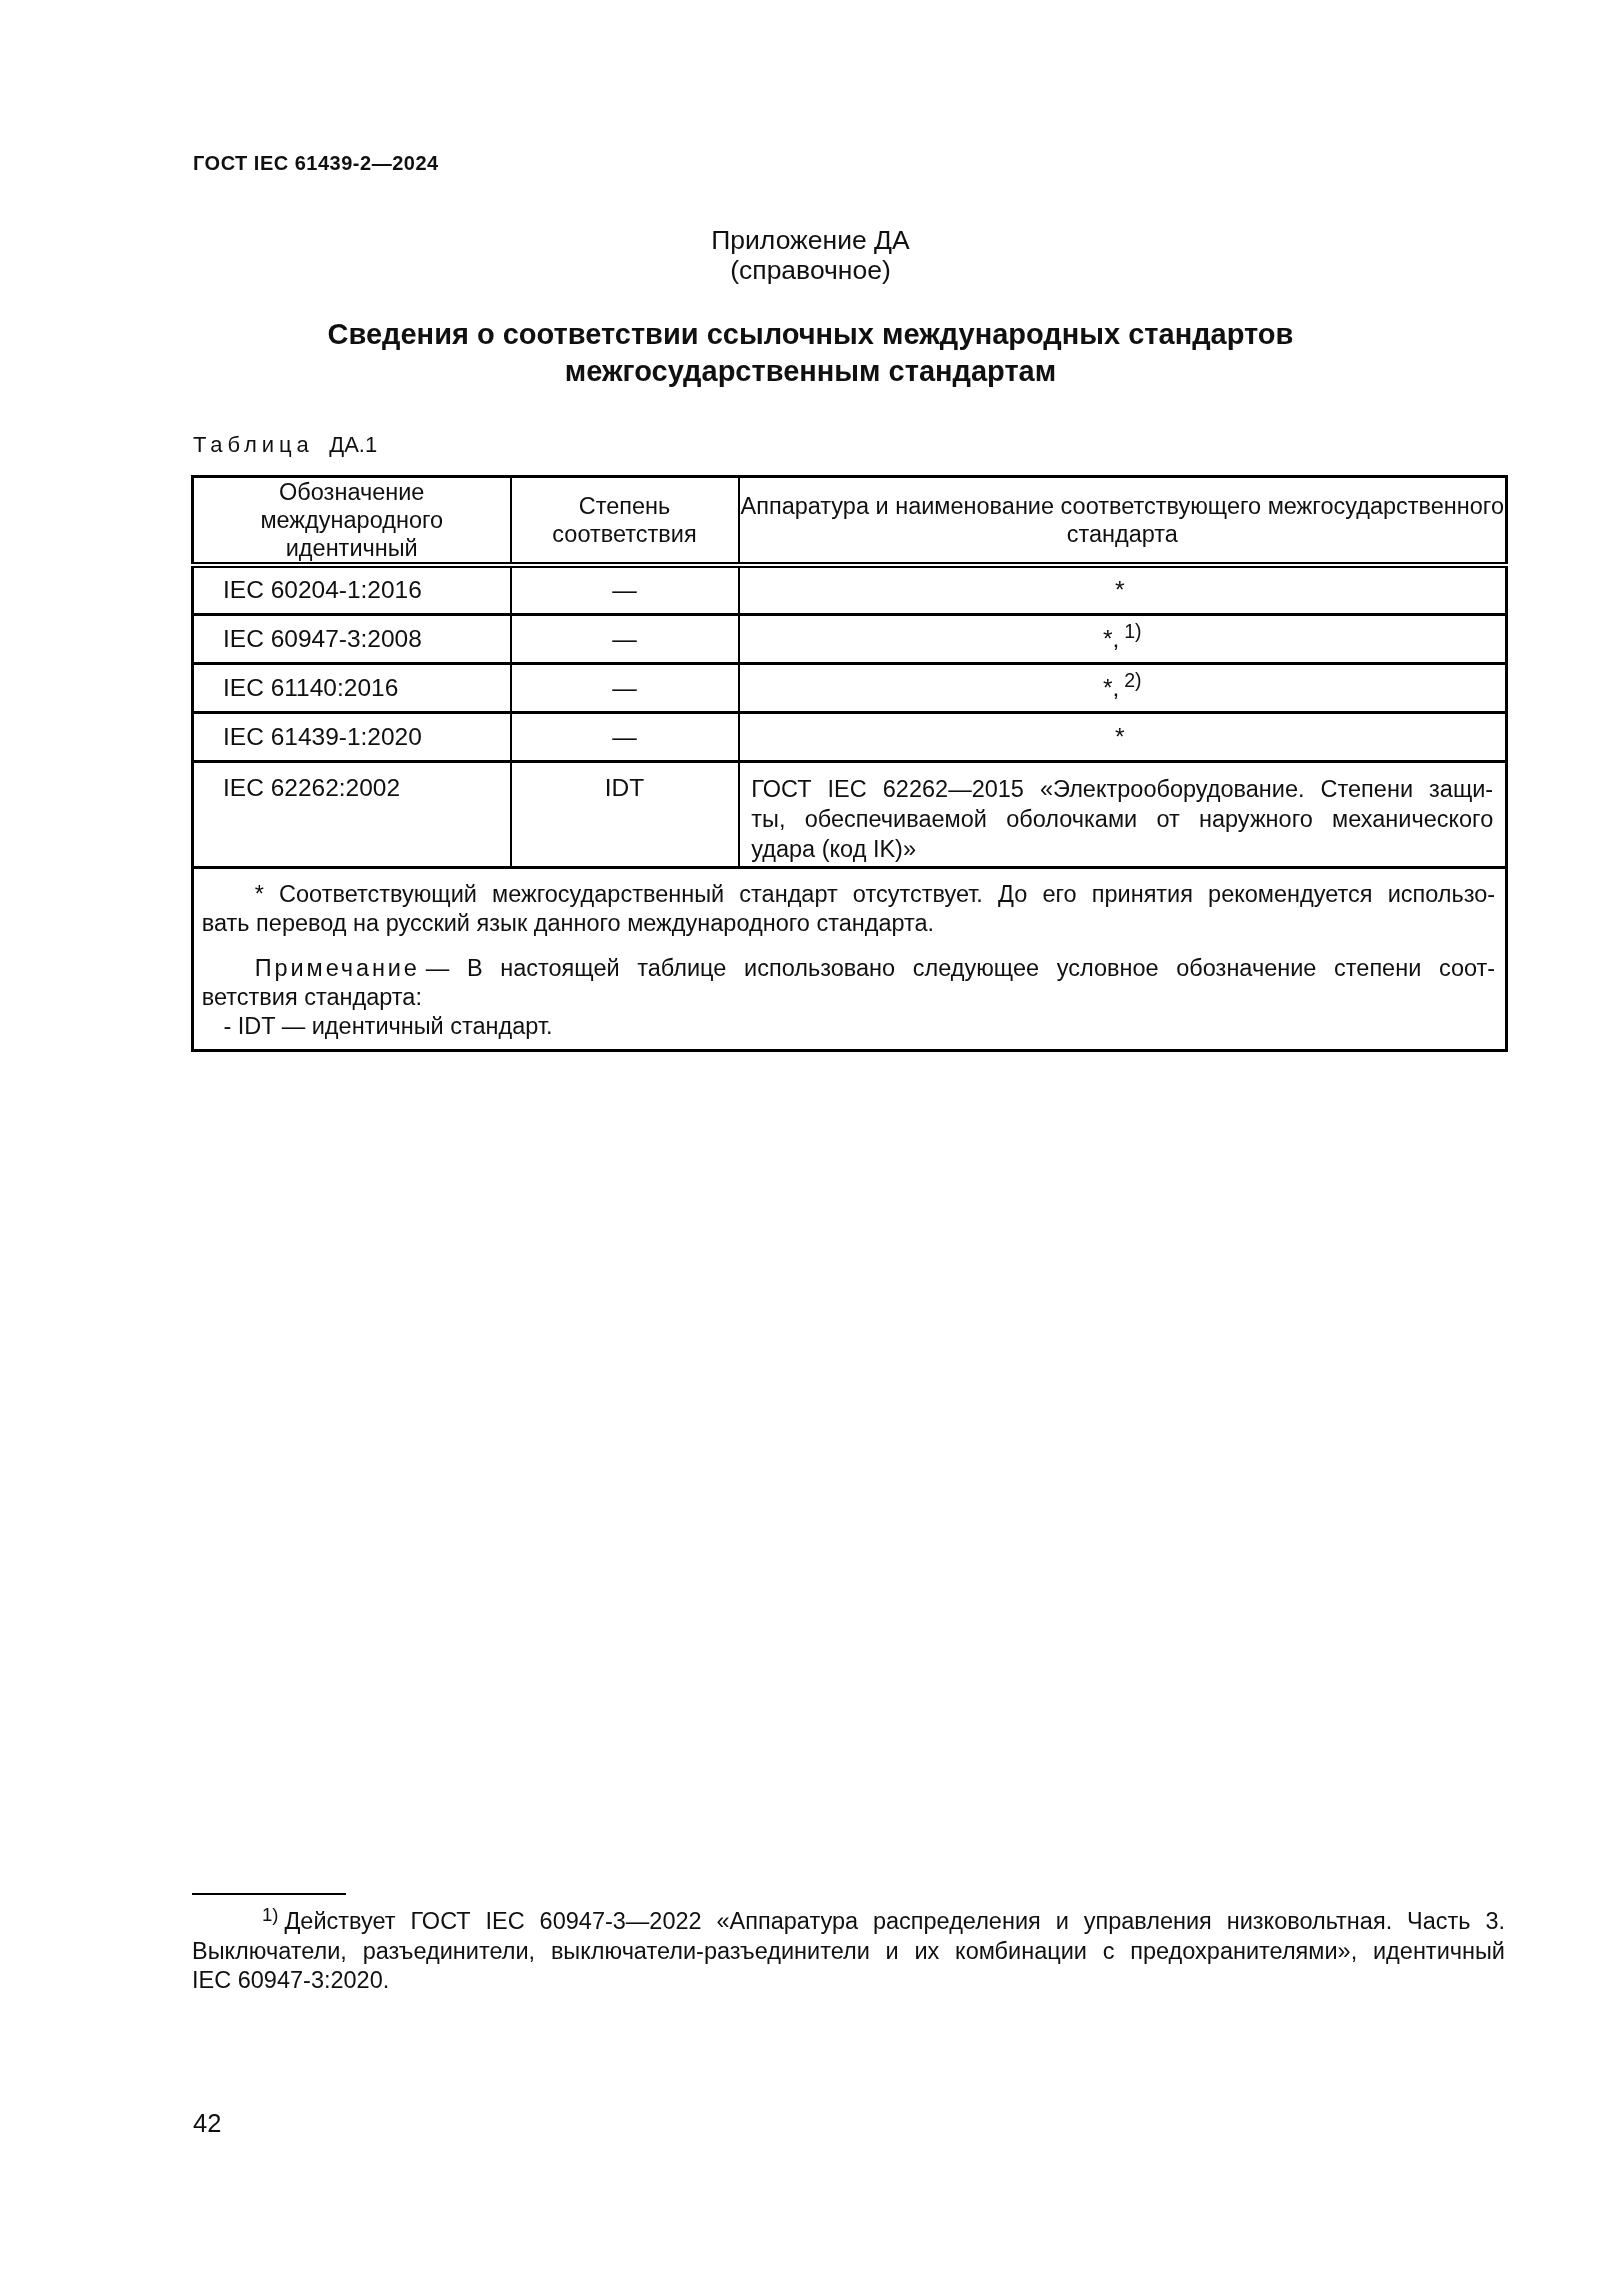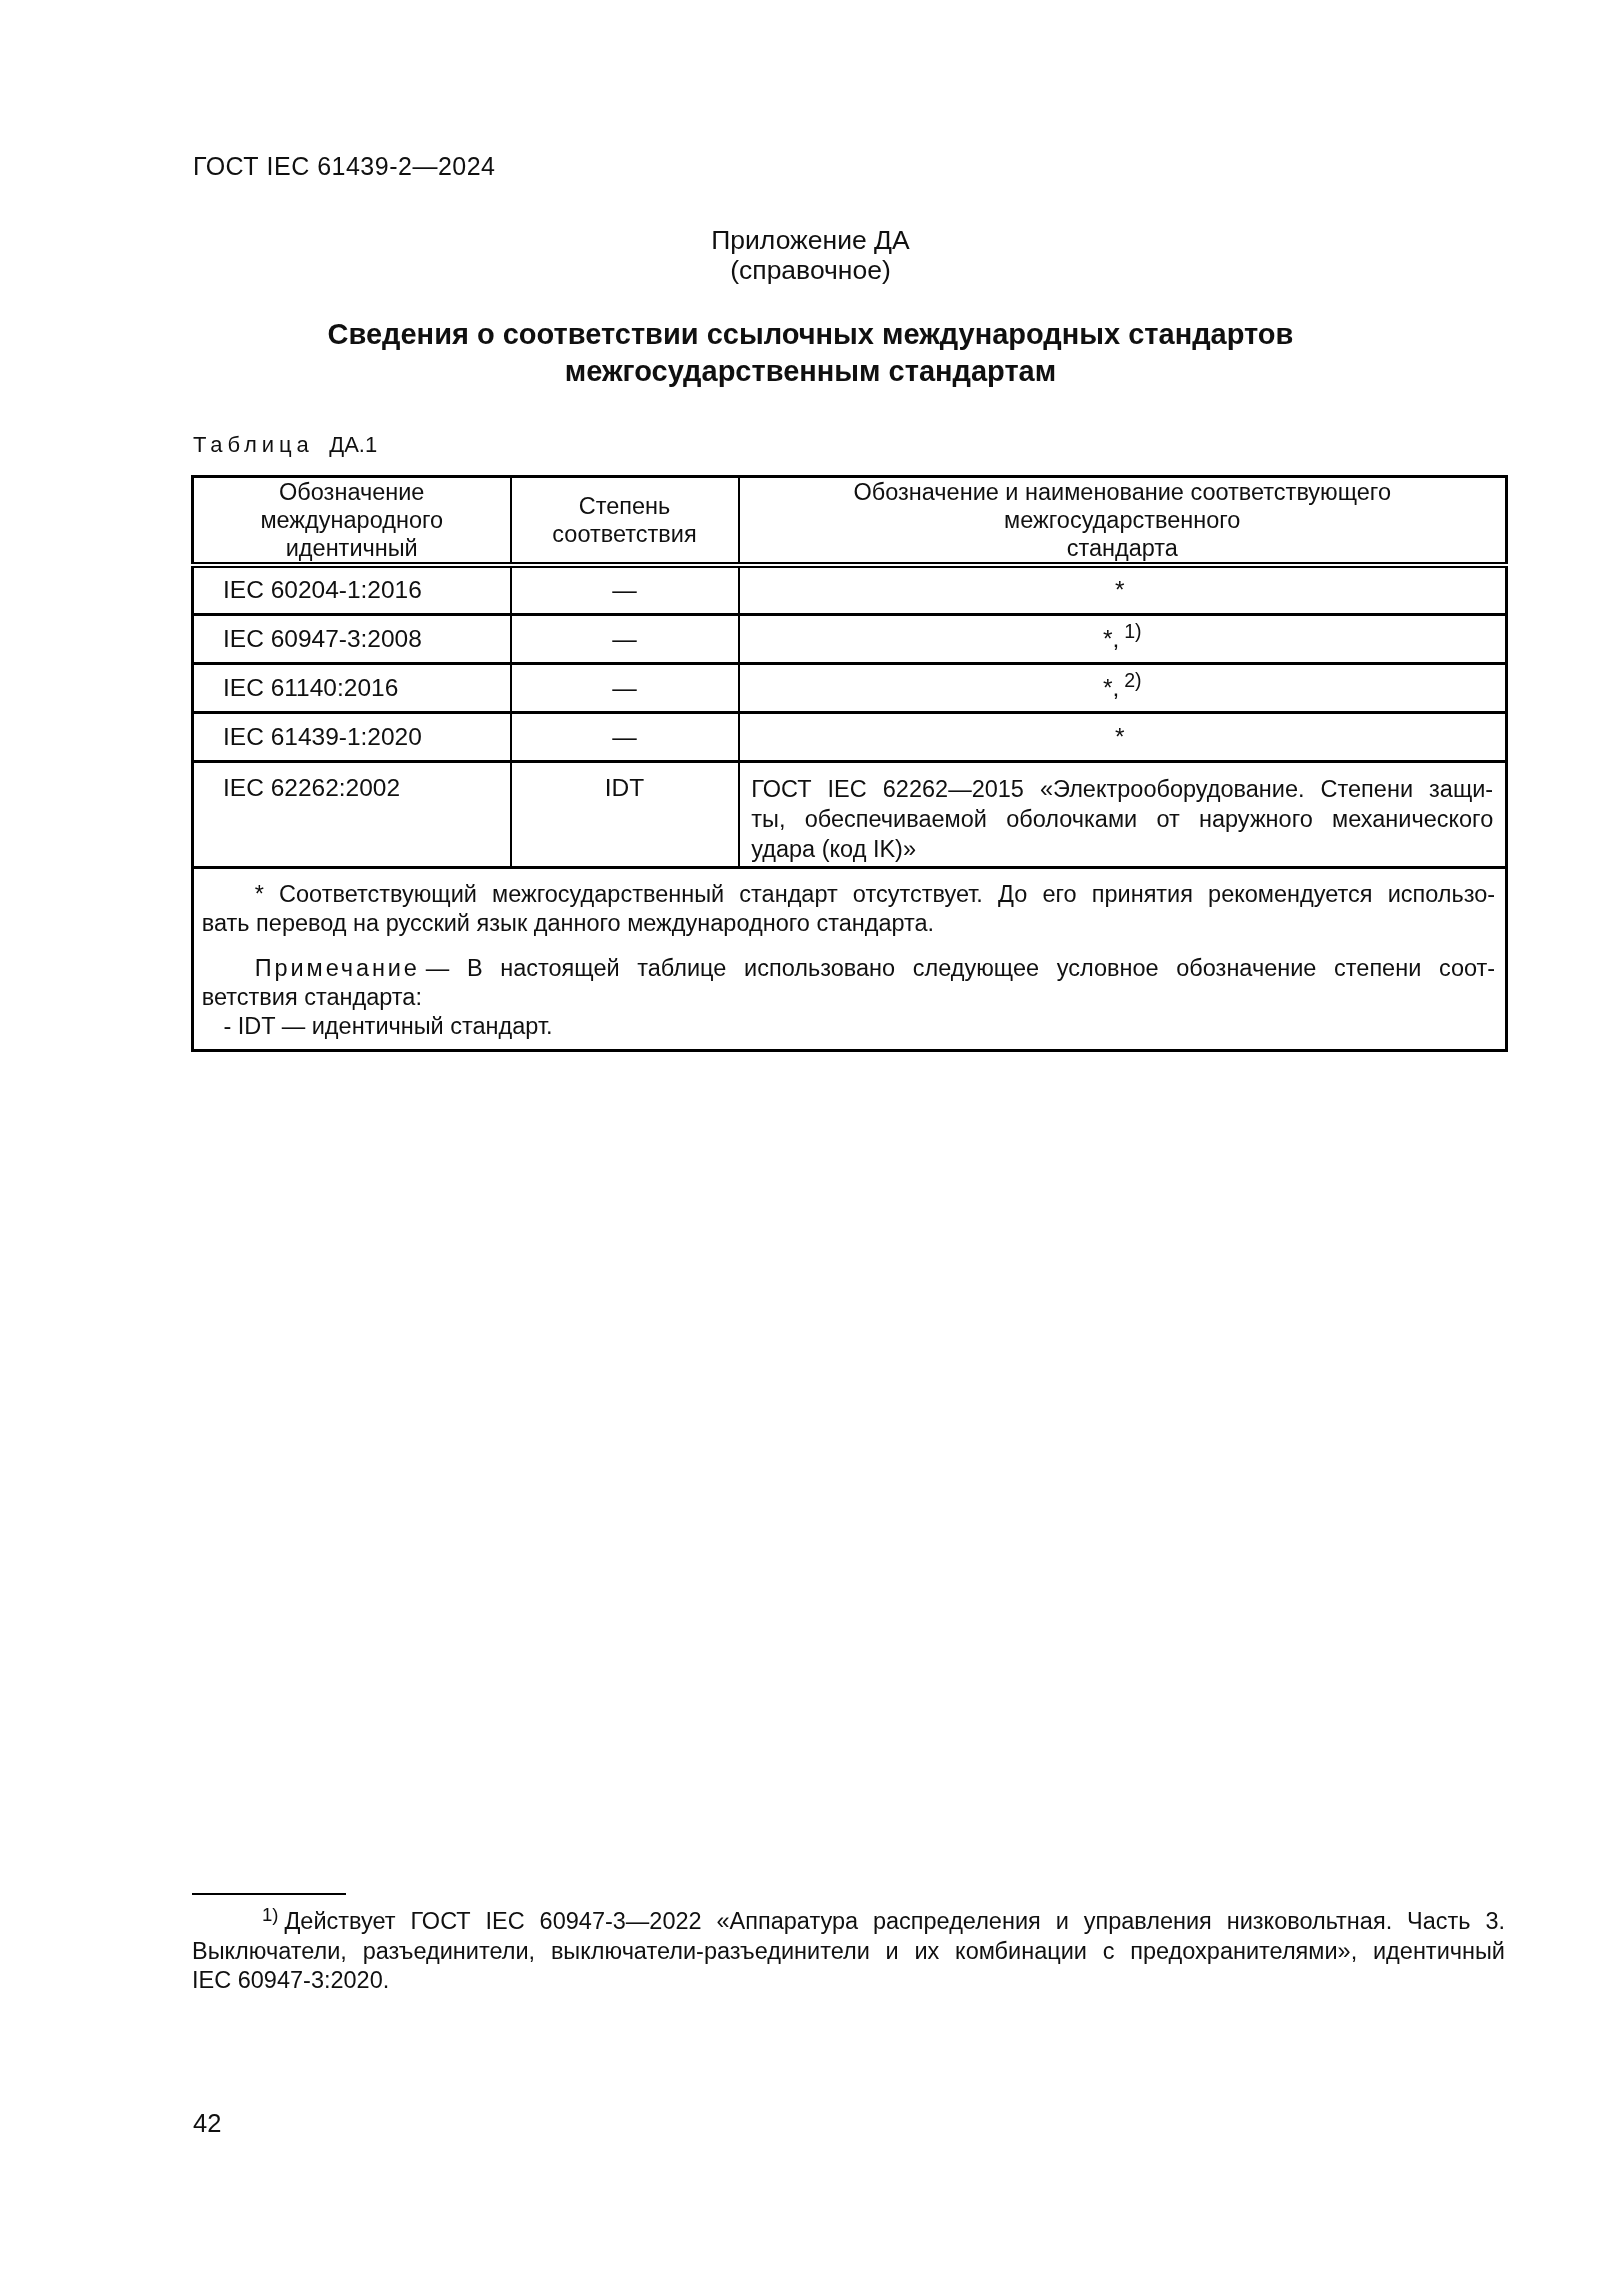--- a/index.html
+++ b/index.html
@@ -5,21 +5,21 @@
   * { margin: 0; padding: 0; box-sizing: border-box; }
   html, body { background: #ffffff; }
   body {
     width: 1621px; height: 2293px;
     position: relative;
     font-family: "Liberation Sans", sans-serif;
     color: #101010;
   }
   .doc-header {
     position: absolute; left: 193px; top: 152px;
-    font-size: 25px; font-weight: normal; letter-spacing: 0.5px; text-align: right;
+    font-size: 20px; font-weight: bold; letter-spacing: 0.5px; text-align: right;
   }
   .appendix {
     position: absolute; left: 0; top: 225px; width: 1621px;
     text-align: center; font-weight: normal; font-size: 26.5px; line-height: 30px;
   }
   .main-title {
     position: absolute; left: 154px; top: 316px; width: 1313px;
     text-align: center; font-weight: bold; font-size: 29px; line-height: 37px;
   }
   .tbl-caption {
@@ -103,21 +103,21 @@
     <col style="width:318px">
     <col style="width:228px">
     <col style="width:768px">
   </colgroup>
   <thead>
     <tr>
       <th>Обозначение
 международного идентичный</th>
       <th>Степень
 соответствия</th>
-      <th>Обозначение и наименование соответствующего межгосударственного
+      <th>Аппаратура и наименование соответствующего межгосударственного
 стандарта</th>
     </tr>
   </thead>
   <tbody>
     <tr class="datarow">
       <td class="c-std">IEC 60204-1:2016</td>
       <td class="c-deg">—</td>
       <td class="c-match"><span>*</span><span class="cell-sup"></span></td>
     </tr>
     <tr class="datarow">

